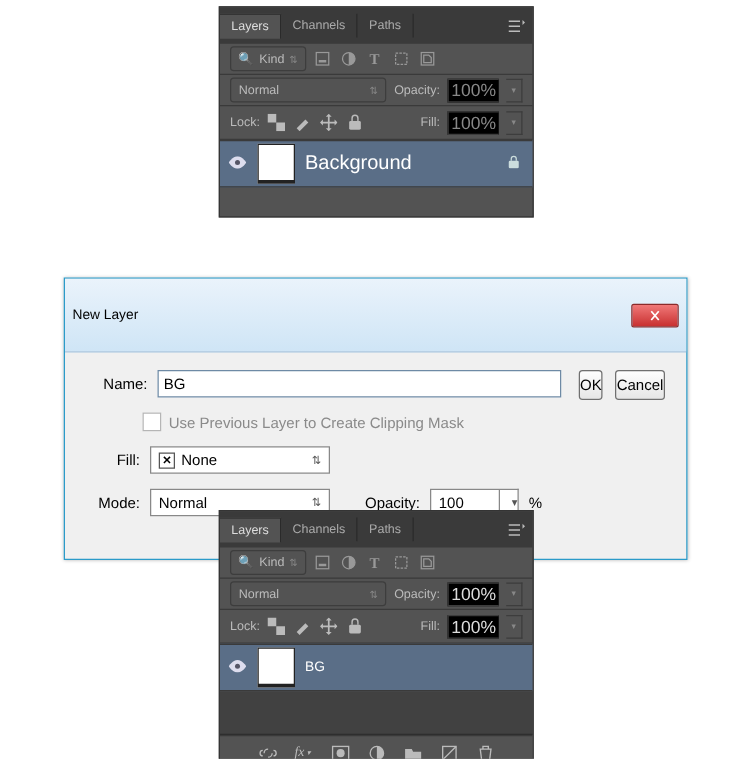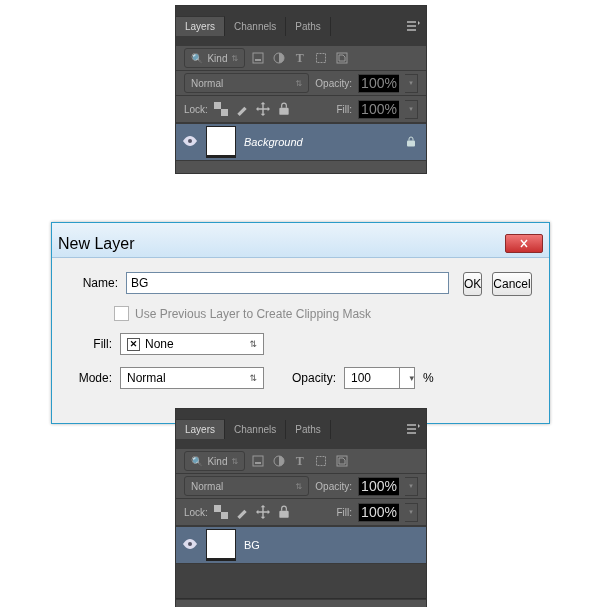--- a/index.html
+++ b/index.html
@@ -1,19 +1,19 @@
 <!DOCTYPE html>
 <html><head>
 <meta charset="utf-8">
 <style>
   body{margin:0;background:#fff;width:600px;height:607px;font-family:"Segoe UI",Arial,sans-serif;font-size:11px;color:#ccc;position:relative}
   .layers-panel{position:absolute;background:#535353;border:1px solid #343434}
   .panel-top{left:175px;top:5px;width:250px;height:167px}
   .panel-bot{left:175px;top:408px;width:250px}
-  .tabbar{display:flex;align-items:center;height:40px;background:#3a3a3a}
+  .tabbar{display:flex;align-items:center;height:29px;background:#3a3a3a}
   .tab{padding:4px 9px;color:#aaa;border-right:1px solid #2a2a2a;font-size:10px}
   .tab.active{background:#535353;color:#ddd;border-top:1px solid #343434}
   .burger{margin-left:auto;width:26px;height:22px;display:flex;align-items:center;justify-content:center;color:#bbb}
   .burger svg{width:14px;height:12px}
   .row{display:flex;align-items:center;height:24px;padding:0 8px;gap:6px}
   .filter-row{border-bottom:1px solid #3a3a3a}
   .dd{display:flex;align-items:center;height:18px;background:#535353;border:1px solid #3d3d3d;border-radius:3px;padding:0 6px;color:#bbb;font-size:10px;gap:4px}
   .dd.wide{flex:1}
   .chev{font-size:8px;color:#888}
   .icon-strip{display:flex;gap:8px;color:#999}
@@ -23,30 +23,30 @@
   .pct.on{color:#ddd}
   .pct.db{border-right:none}
   .pct-ar{width:12px;height:17px;border:1px solid #3d3d3d;border-left:none;display:flex;align-items:center;justify-content:center;font-size:7px;color:#888}
   .lock-row{border-top:1px solid #3a3a3a;border-bottom:1px solid #3a3a3a;height:26px}
   .lock-icons{display:flex;gap:7px;align-items:center;color:#bbb}
   .lock-icons span{display:inline-flex;width:14px;height:14px;align-items:center;justify-content:center}
   .layer-row{display:flex;align-items:center;height:36px;background:#5a6e87;border-top:1px solid #3a3a3a;border-bottom:1px solid #3a3a3a;padding:0 6px;gap:8px;color:#fff}
   .eye{width:16px;text-align:center}
   .eye svg{width:14px;height:10px}
   .thumb{width:28px;height:28px;background:#fff;border:1px solid #222;border-bottom:3px solid #222}
-  .layer-name-i{font-style:italic;font-size:11px}
+  .layer-name-i{font-size:16px}
   .layer-name{font-size:11px}
   .lock-r{margin-left:auto;width:18px;text-align:center}
   .lock-r svg{width:10px;height:11px}
   .empty-layer{height:34px;background:#414141;border-bottom:1px solid #2e2e2e}
   .bottom-bar{display:flex;align-items:center;justify-content:center;height:26px;gap:14px;background:#535353;border-top:1px solid #3a3a3a;color:#bbb}
   .bottom-bar span{display:inline-flex;width:15px;height:15px;align-items:center;justify-content:center}
   
   .dlg{position:absolute;left:51px;top:222px;width:497px;border:1px solid #2b9bc9;background:#f0f0f0;color:#000;box-shadow:0 0 3px rgba(0,0,0,0.3)}
-  .dlg-title{height:26px;background:linear-gradient(#eaf3fb,#cfe5f6);display:flex;align-items:flex-end;padding:4px 6px;font-size:16px;border-bottom:1px solid #a6c5df}
+  .dlg-title{height:26px;background:linear-gradient(#eaf3fb,#cfe5f6);display:flex;align-items:center;padding:16px 6px;font-size:11px;border-bottom:1px solid #a6c5df}
   .dlg-close{margin-left:auto;width:36px;height:17px;background:linear-gradient(#f07878,#c83030);border:1px solid #8b2a2a;border-radius:2px;color:#fff;display:flex;align-items:center;justify-content:center;font-size:10px;font-weight:bold}
   .dlg-body{padding:14px 14px 34px;display:grid;grid-template-columns:1fr 72px;gap:10px 14px}
   .dlg-left{display:flex;flex-direction:column;gap:12px}
   .fl{display:flex;align-items:center;gap:8px}
   .fl-lbl{width:52px;text-align:right;font-size:12px}
   .fl-lbl.sm{width:46px}
   .txt-in{flex:1;height:20px;border:1px solid #6e8aa5;font-size:12px;padding:0 4px;font-family:inherit;background:#fff}
   .chk-row{display:flex;align-items:center;gap:6px;margin-left:48px;color:#8a8a8a;font-size:12px}
   .chk{width:13px;height:13px;border:1px solid #b5b5b5;background:#fff}
   .sel{height:20px;background:#fff;border:1px solid #888;display:flex;align-items:center;padding:0 6px;font-size:12px;gap:5px}

